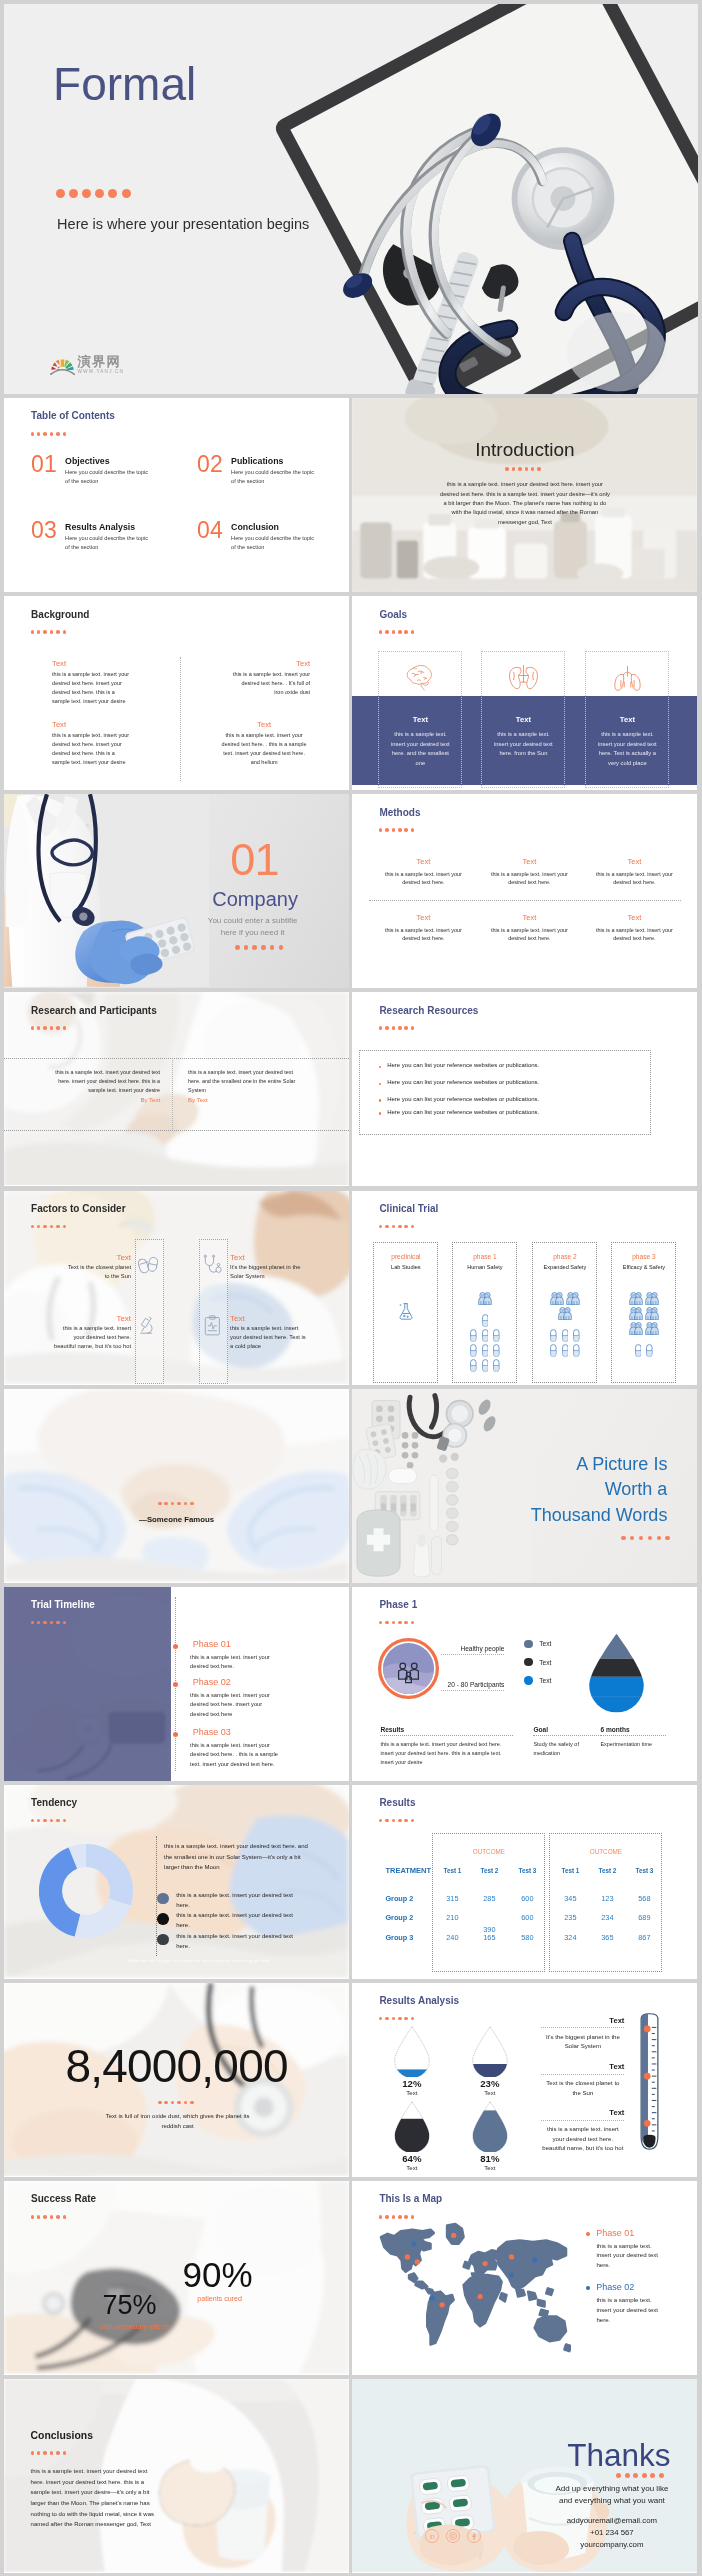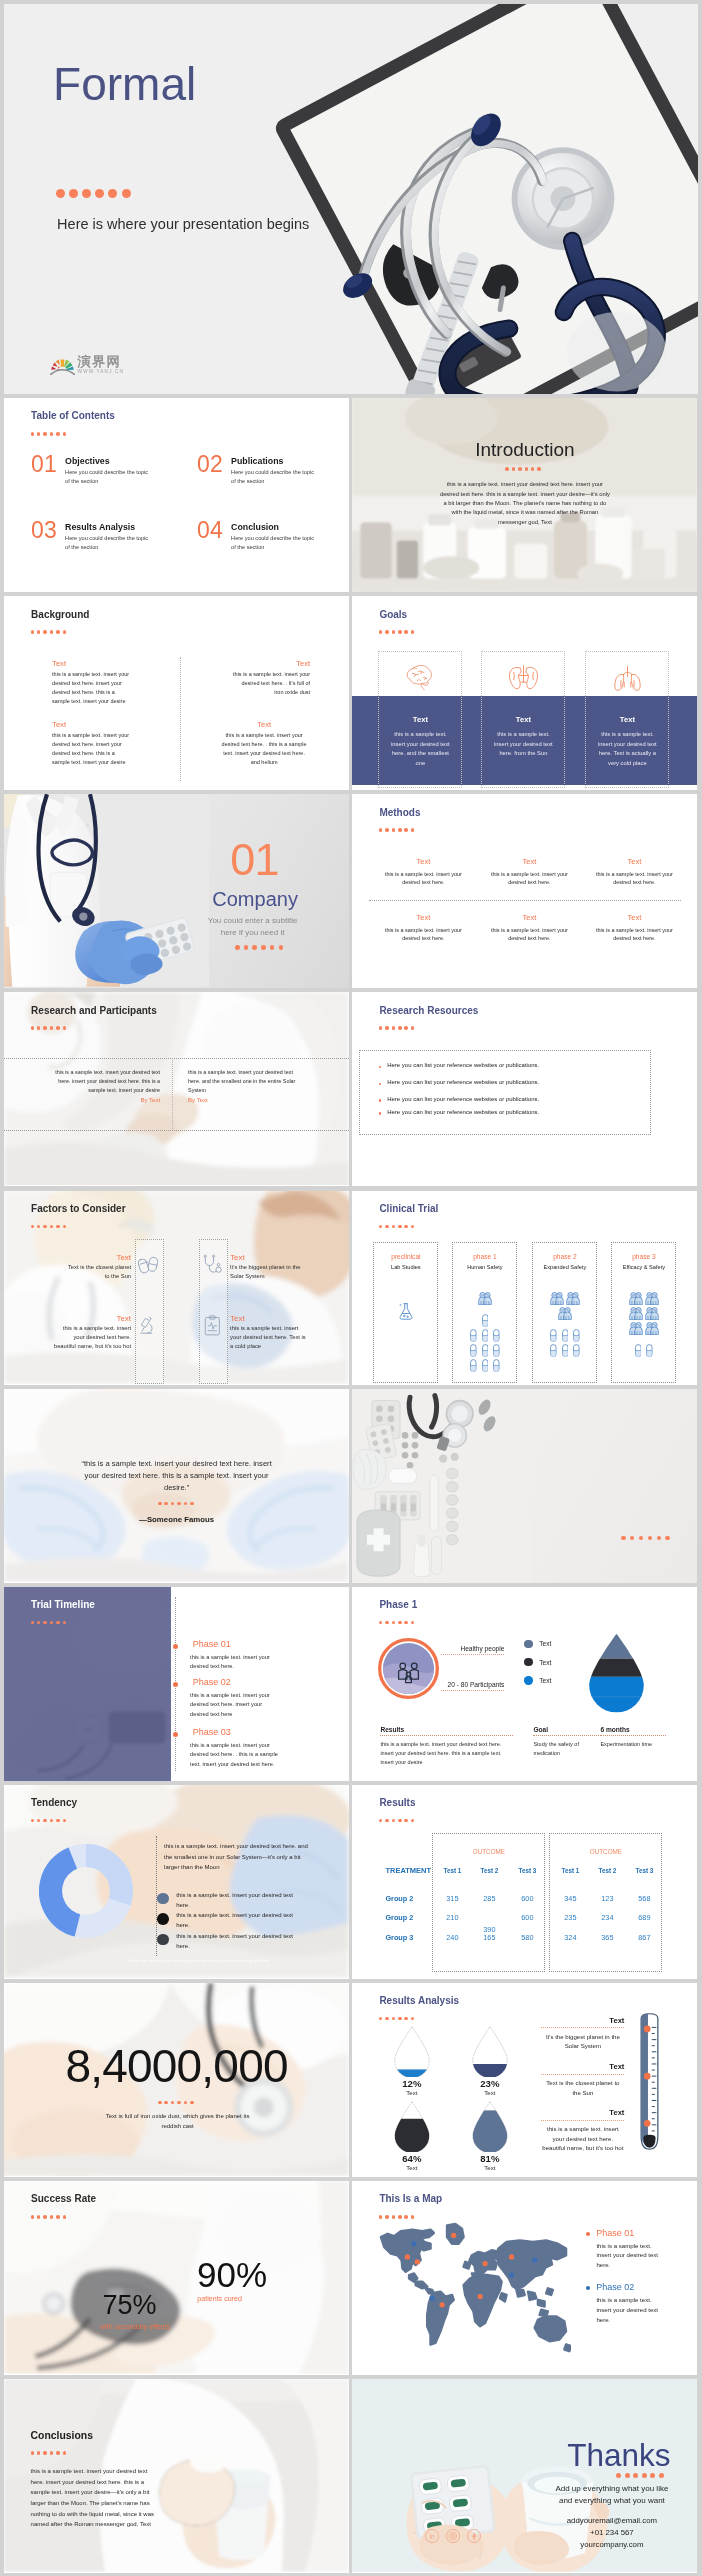--- a/index.html
+++ b/index.html
@@ -194,21 +194,21 @@
   .s19pct{font-size:9.6px;font-weight:bold;color:#1c1c1c;margin-top:0.8px;}
   .s19lbl{font-size:6.1px;color:#2a2a2a;margin-top:0px;}
   .s19notes{position:absolute;left:189px;top:33px;width:83px;}
   .s19nh{text-align:right;font-size:7.6px;font-weight:bold;color:#1c1c1c;}
   .s19nl{margin:2.5px 0 3.3px 0;border-top:0.8px dotted #e2a183;}
   .s19nb{text-align:center;font-size:6.1px;line-height:1.6;color:#2a2a2a;}
   .s19therm{position:absolute;left:280px;top:23px;}
 
   
   .s20bg{position:absolute;inset:0;}
-  .s20b1{position:absolute;left:164px;top:76px;width:99px;text-align:right;font-size:35px;color:#121212;line-height:1;}
+  .s20b1{position:absolute;left:164px;top:76px;width:99px;text-align:center;font-size:35px;color:#121212;line-height:1;}
   .s20c1{position:absolute;left:166px;top:114px;width:99px;text-align:center;font-size:7.1px;}
   .s20b2{position:absolute;left:80px;top:111px;width:91px;text-align:center;font-size:27px;color:#121212;line-height:1;}
   .s20c2{position:absolute;left:73px;top:142px;width:116px;text-align:center;font-size:7.1px;}
 
   
   .s21map{position:absolute;left:24px;top:41px;width:195px;height:131px;}
   .s21list{position:absolute;left:234px;top:48px;width:81px;}
   .s21ph{margin-bottom:13.3px;}
   .s21hr{display:flex;align-items:center;gap:5.8px;}
   .s21hr .b{width:4.1px;height:4.1px;border-radius:50%;flex:none;}
@@ -1201,21 +1201,20 @@
 
           <path d="M417 104 q-66 -16 -118 22 q-42 30 -24 62 q22 38 86 28 q62 -10 60 -60 z" fill="#e2ebf7"></path>
           <path d="M399 120 q-58 -6 -92 32 q-20 24 0 44" fill="none" stroke="#c5d8ef" stroke-width="3"></path>
           <path d="M377 170 q-46 -6 -72 20" fill="none" stroke="#c9dbf0" stroke-width="3"></path>
 
           <path d="M170 186 q36 -16 74 2 q10 18 -6 30 q-32 18 -62 2 q-14 -16 -6 -34 z" fill="#e5eef8"></path>
           <path d="M0 212 q110 -18 210 2 q100 20 207 -6 v25 h-417 z" fill="#eeeceb"></path>
         </g>
       </svg>
     </div>
-    <div class="s12quote">“this is a sample text. insert your desired text here. insert your desired text here.  this is a sample text. insert your desire.”</div>
     <div class="dots s12dots">
           <i></i>
           <i></i>
           <i></i>
           <i></i>
           <i></i>
           <i></i>
         </div>
     <div class="s12attr">—Someone Famous</div>
   </div>
@@ -1307,20 +1306,25 @@
             </g>
 
         <path d="M6 160 C6 150 16 146 32 146 C48 146 58 150 58 160 L58 212 C58 222 48 226 32 226 C16 226 6 222 6 212 Z" fill="#d6dbd9" stroke="#c4c9c7"></path>
         <path d="M26 168 h12 v8 h8 v12 h-8 v8 h-12 v-8 h-8 v-12 h8 z" fill="#f7f8f8"></path>
 
         <path d="M76 188 q8 -8 16 0 l2 36 q-10 6 -20 0 z" fill="#f5f5f4" stroke="#e3e3e2"></path>
         <rect x="80" y="176" width="8" height="14" rx="2" fill="#e9e9e8"></rect>
 
         <rect x="96" y="178" width="12" height="46" rx="6" fill="#efefee" stroke="#e0e0df"></rect>
       </svg>
+    </div>
+    <div class="s13title">
+      <div>A Picture Is</div>
+      <div>Worth a</div>
+      <div>Thousand Words</div>
     </div>
     <div class="dots s13dots">
           <i></i>
           <i></i>
           <i></i>
           <i></i>
           <i></i>
           <i></i>
         </div>
   </div>

